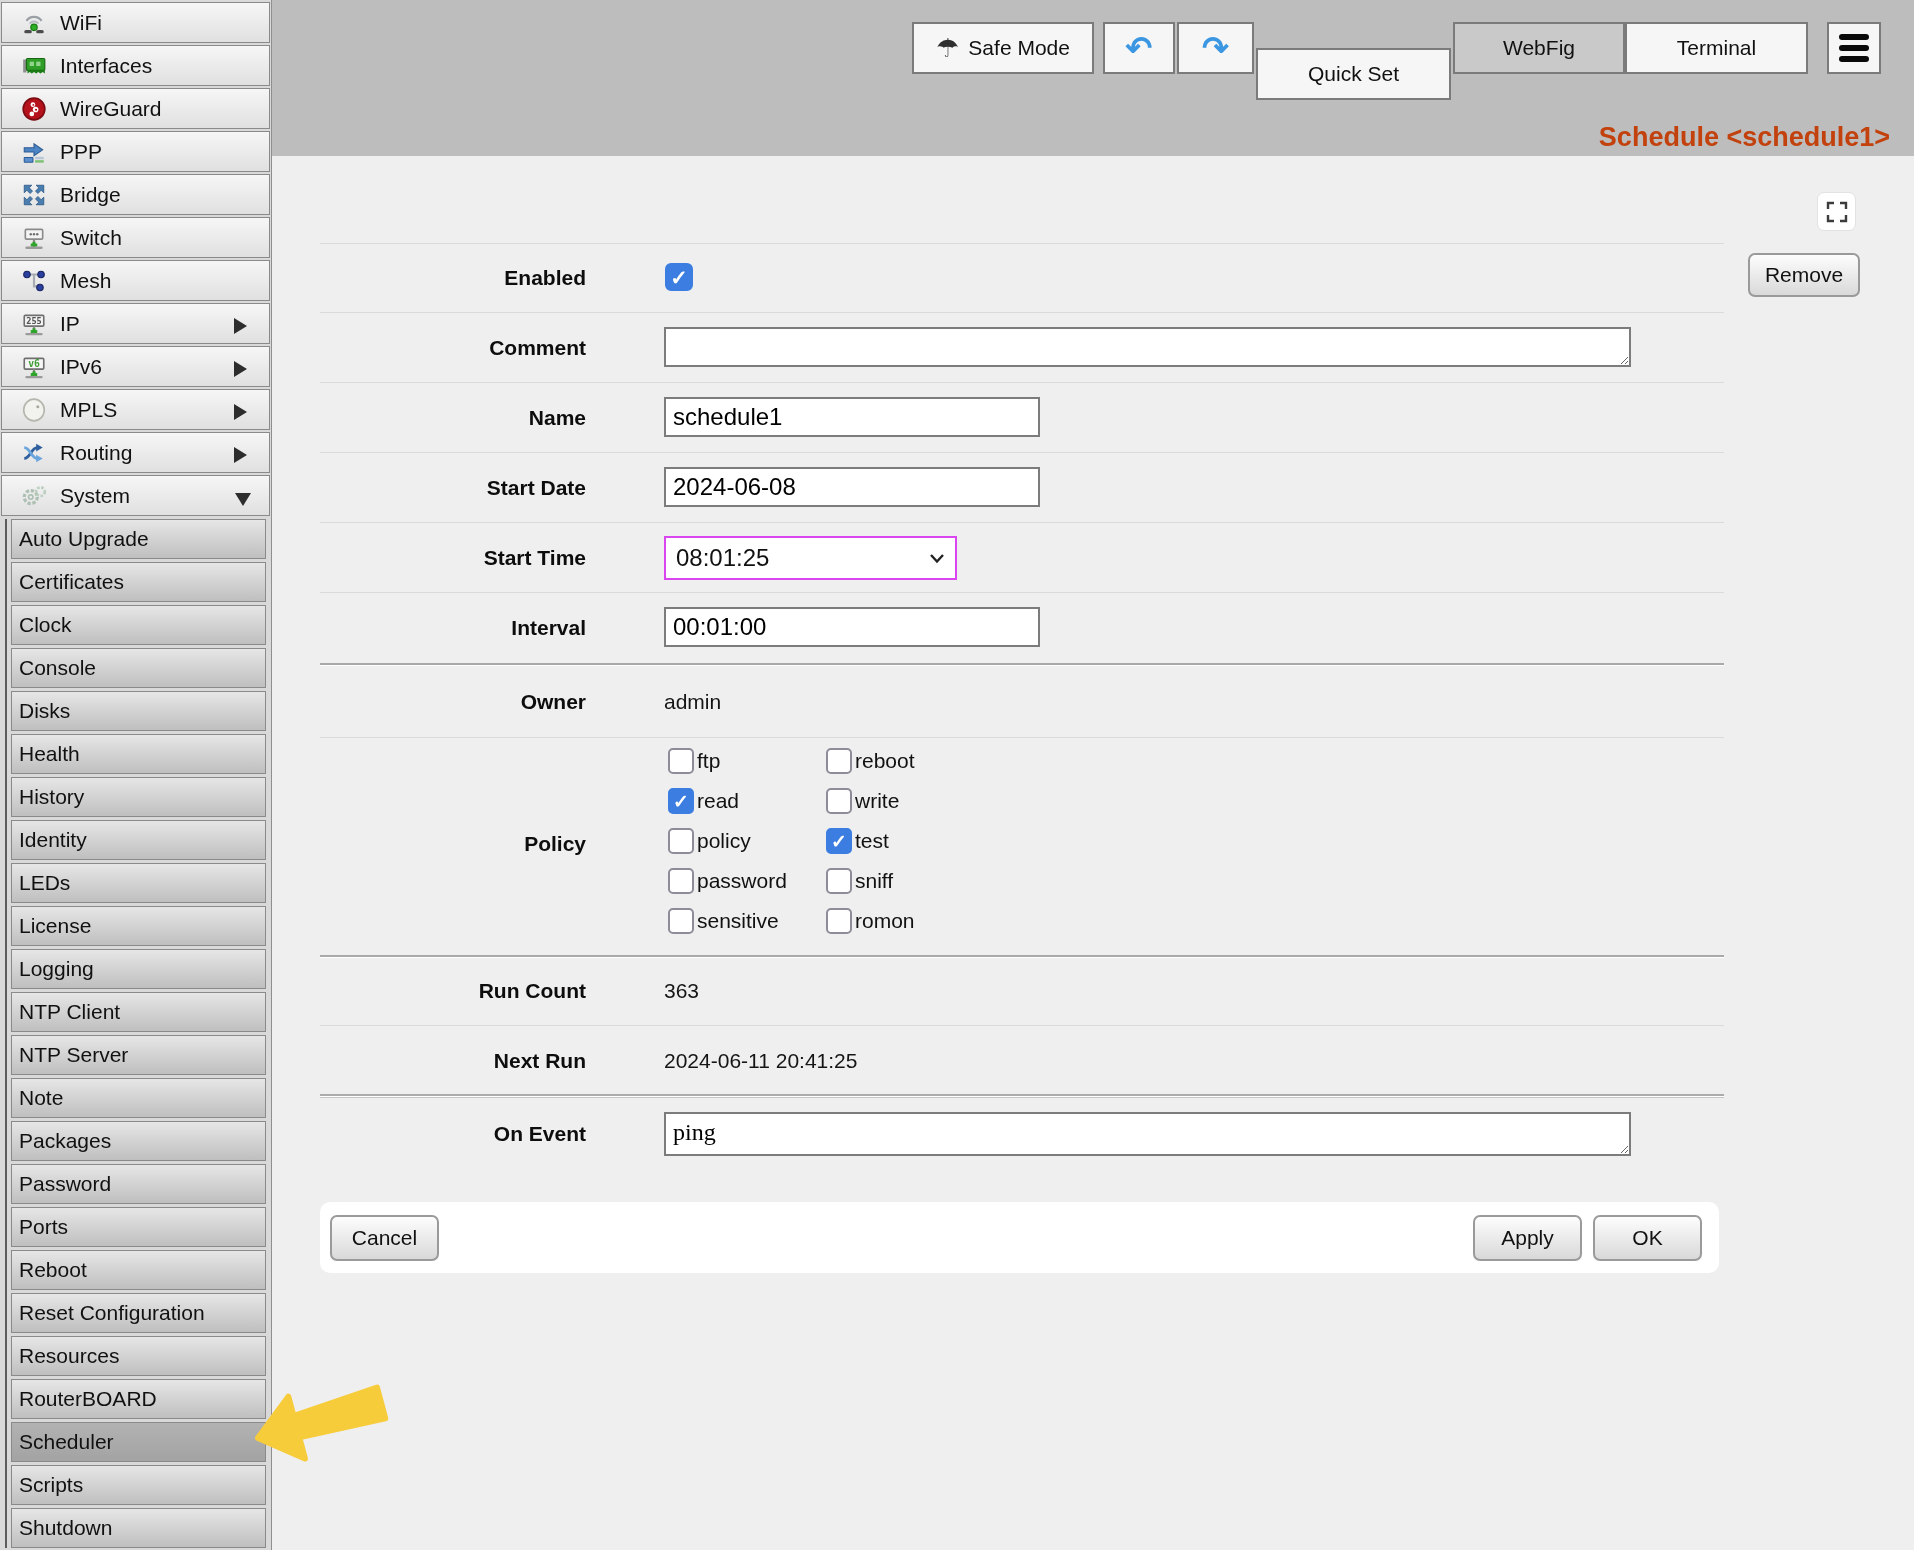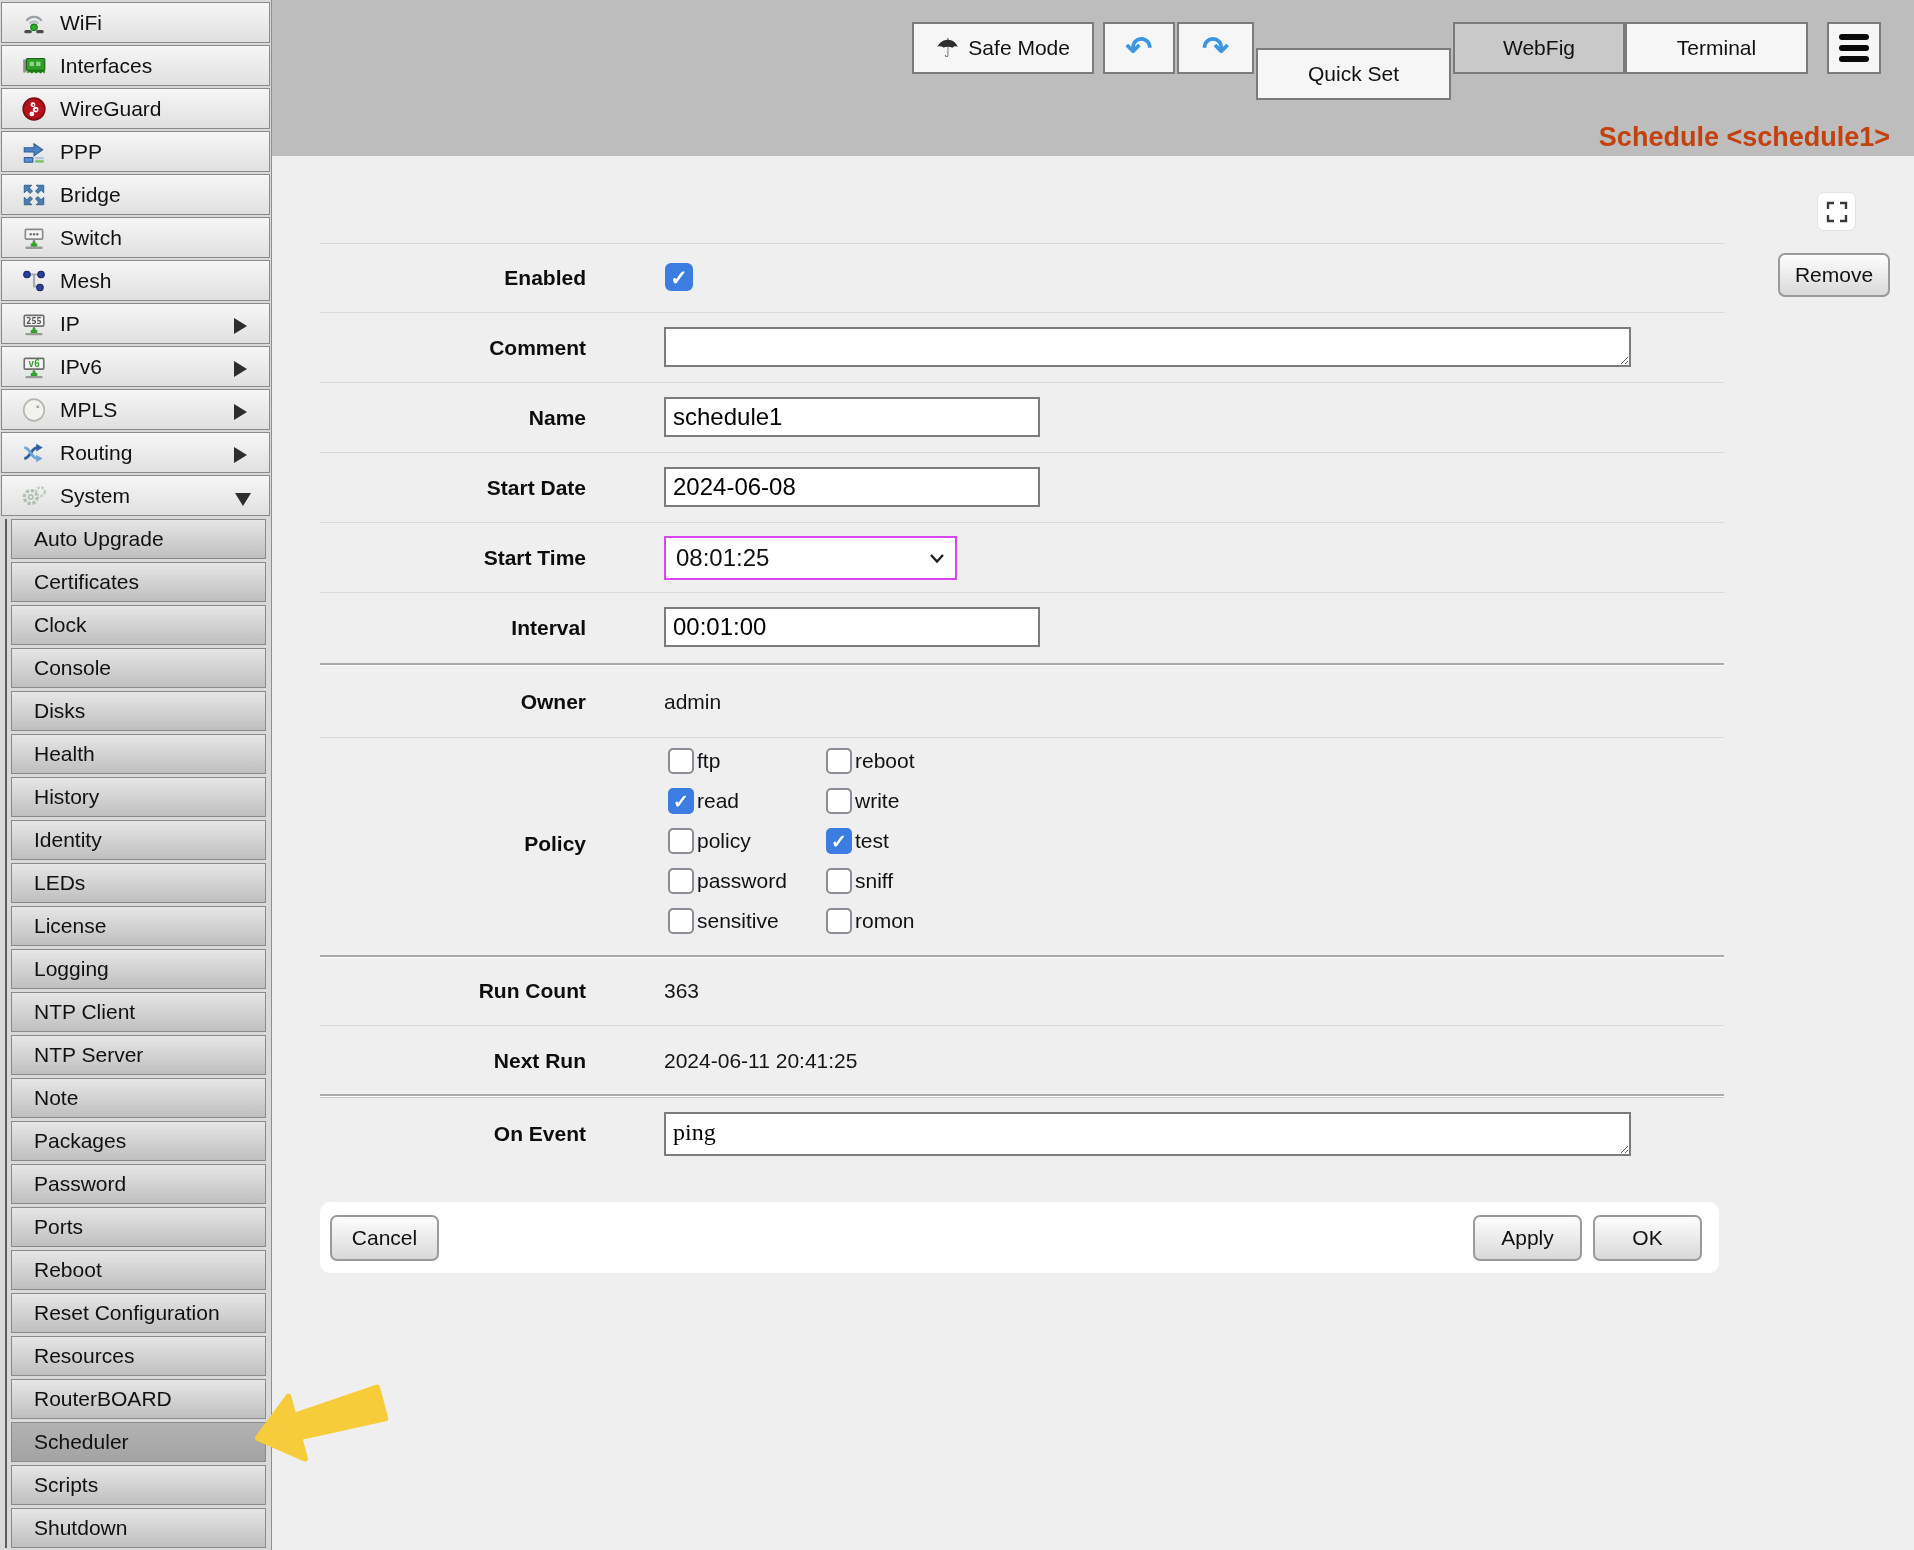--- a/index.html
+++ b/index.html
@@ -49,21 +49,21 @@
   .tri-down {
     position:absolute; right:18px; top:17px;
     width:0; height:0; border-top:13px solid #2d2d2d;
     border-left:8px solid transparent; border-right:8px solid transparent;
   }
   .submenu { margin-left:5px; border-left:2px solid #5c5c5c; padding-left:4px; padding-right:5px; }
   .subitem {
     height:40px; margin-top:3px;
     border:1px solid #8a8a8a;
     background:linear-gradient(180deg,#e6e6e6,#bfbfbf);
-    display:flex; align-items:center; padding-left:22px;
+    display:flex; align-items:center; padding-left:7px;
     font-size:21px; cursor:pointer;
   }
   .subitem.selected { background:linear-gradient(180deg,#b2b2b2,#a3a3a3); }
 
   
   .pointer-arrow { position:absolute; left:252px; top:1378px; pointer-events:none; }
 
   
   .divider { position:absolute; left:320px; width:1404px; height:1px; background:#dadada; }
   .divider-thick { position:absolute; left:320px; width:1404px; height:3px;
@@ -364,21 +364,21 @@
 <div class="divider-double" style="top:1094px"></div>
 
 <div class="iconbtn">
   <svg width="22" height="22" viewBox="0 0 22 22" fill="none" stroke="#3c3c3c" stroke-width="2.4">
     <path d="M2 8 V2 H8"></path>
       <path d="M14 2 H20 V8"></path>
       <path d="M20 14 V20 H14"></path>
       <path d="M8 20 H2 V14"></path>
   </svg>
 </div>
-<div class="pushbtn" style="left:1748px;top:253px;width:112px;height:44px;margin-left:30px;">
+<div class="pushbtn" style="left:1748px;top:253px;width:112px;height:44px;">
   <span>Remove</span>
 </div>
 
 <div class="flabel" style="top:266px">Enabled</div>
 <div class="cb checked" style="position:absolute;left:665px;top:263px;">✓</div>
 
 <div class="flabel" style="top:336px">Comment</div>
 <textarea class="txt" style="top: 327px; width: 967px;"></textarea>
 
 <div class="flabel" style="top:406px">Name</div>

